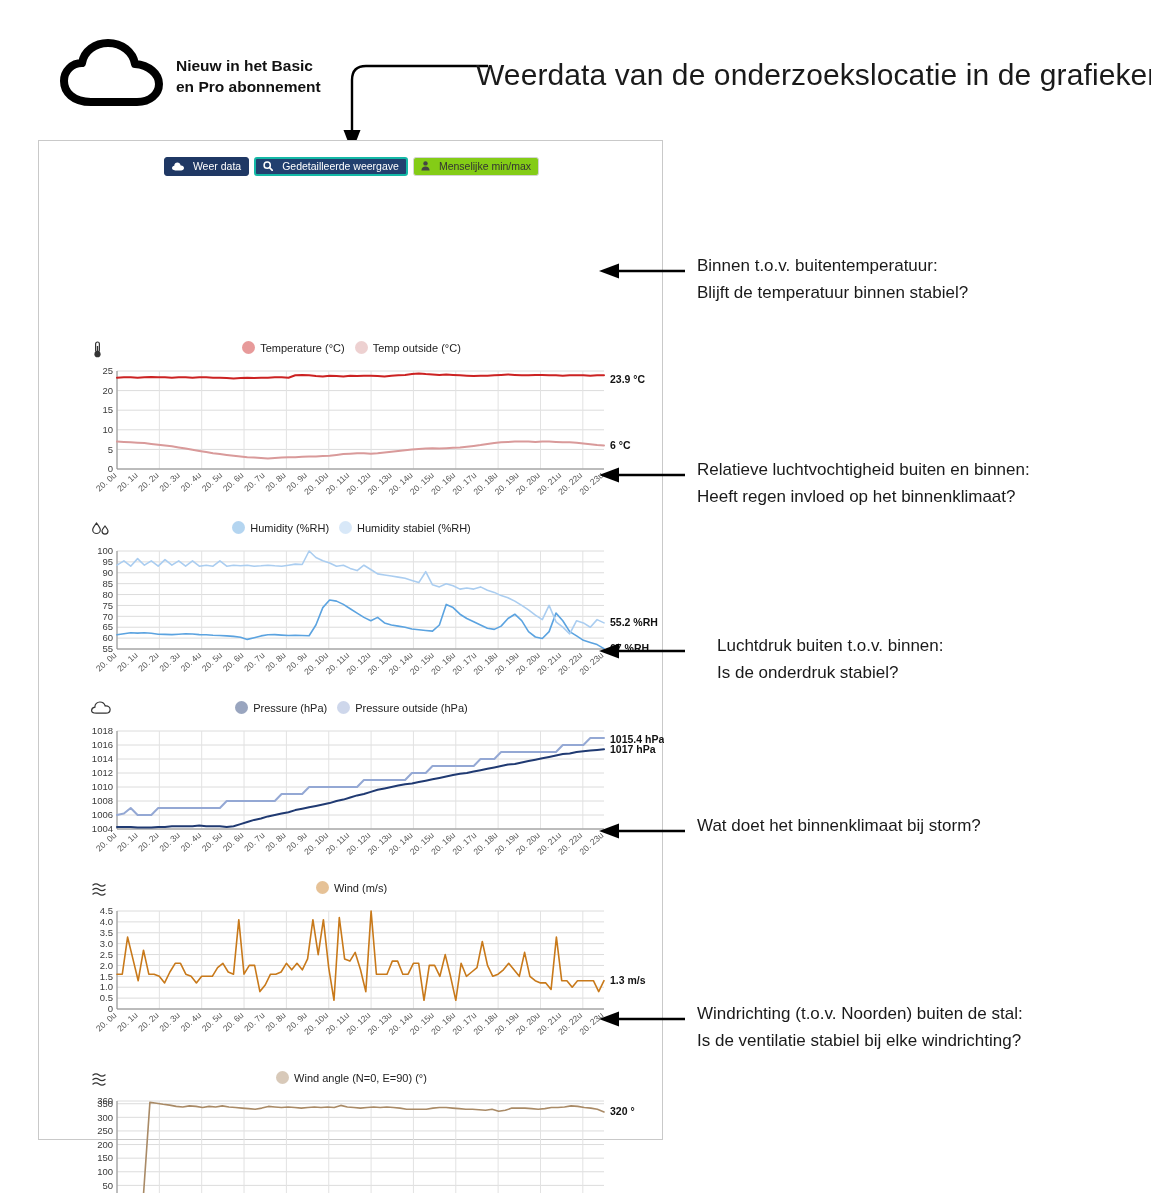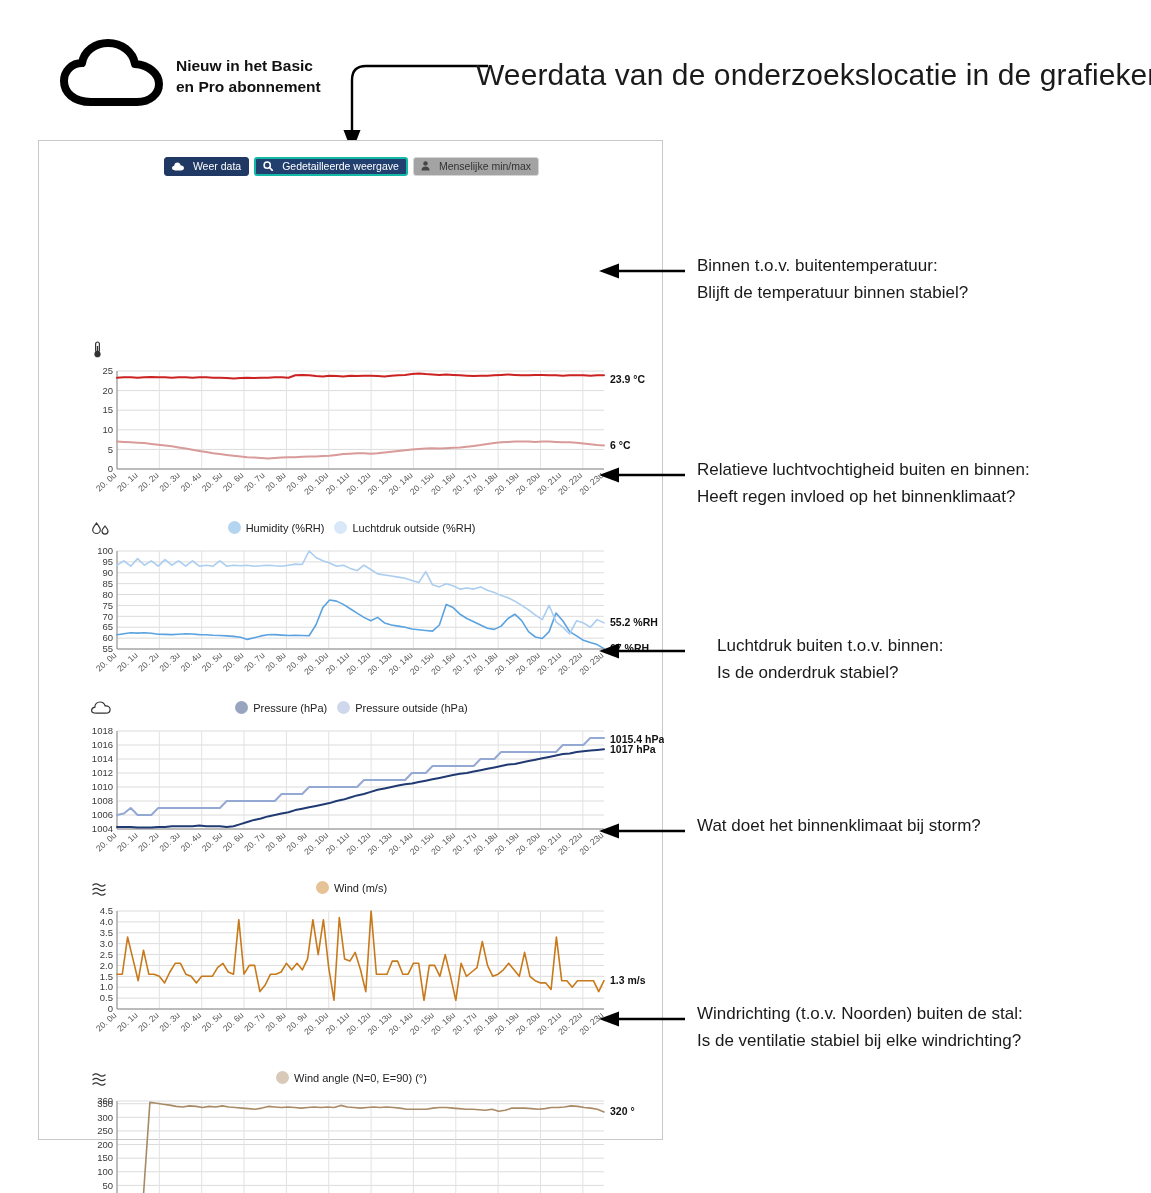--- a/index.html
+++ b/index.html
@@ -28,21 +28,21 @@
     position:absolute; left:38px; top:140px; width:625px; height:1000px;
     border:1px solid #c9c9c9; background:#fff;
   }
   #toolbar { position:absolute; left:0; top:14px; width:625px; height:22px;
       display:flex; justify-content:center; align-items:center; gap:5px; }
   .tbtn { display:flex; align-items:center; gap:9px; height:19px;
       padding:0 7px; border-radius:3px; font-size:10.5px; line-height:1;
       white-space:nowrap; font-family:"Liberation Sans Narrow","Liberation Sans",sans-serif; font-stretch:condensed; }
   .tbtn.primary { background:#1f3864; color:#fff; border:1px solid #1f3864; }
   .tbtn.primary2 { background:#22406f; color:#fff; border:2px solid #14b8a6; }
-  .tbtn.ghost { background:#a3a3a3; color:#333; border:1px solid #d4d4d4; }
+  .tbtn.ghost { background:#84cc16; color:#333; border:1px solid #d4d4d4; }
   .tbtn svg { display:block; }
 
   
   .chart-block { position:absolute; left:0; width:625px; height:180px; }
   .chart-icon { position:absolute; left:52px; top:4px; width:22px; height:20px; }
   .legend { position:absolute; top:4px; left:0; width:625px;
       display:flex; justify-content:center; align-items:center; gap:10px; }
   .lg { display:flex; align-items:center; gap:5px; font-size:11px; color:#222;
       font-family:"Liberation Sans Narrow","Liberation Sans",sans-serif; font-stretch:condensed; white-space:nowrap;}
   .lgdot { width:13px; height:13px; border-radius:50%; display:block; }
@@ -121,20 +121,30 @@
     </div>
   </div>
 
   <div id="charts-host">
       <div class="chart-block" style="top: 196px;">
         <div class="chart-icon"><svg width="13" height="18" viewBox="0 0 13 18">
             <rect x="4.6" y="1" width="3.8" height="10" rx="1.9" fill="none" stroke="#333" stroke-width="1.2"></rect>
             <circle cx="6.5" cy="13.2" r="3.1" fill="#333"></circle>
             <line x1="6.5" y1="5" x2="6.5" y2="13" stroke="#333" stroke-width="1.4"></line>
           </svg></div>
+        <div class="legend">
+          <div class="lg">
+            <span class="lgdot" style="background: rgb(204, 34, 34); opacity: 0.45; border: 2px solid rgb(204, 34, 34);"></span>
+            <span>Temperature (°C)</span>
+          </div>
+          <div class="lg">
+            <span class="lgdot" style="background: rgb(217, 154, 154); opacity: 0.45; border: 2px solid rgb(217, 154, 154);"></span>
+            <span>Temp outside (°C)</span>
+          </div>
+        </div>
         <div class="plot">
           <svg width="625" height="158" viewBox="0 0 625 158">
             <line x1="78" y1="110" x2="565" y2="110" stroke="#dcdcdc" stroke-width="1"></line>
             <line x1="78" y1="90.4" x2="565" y2="90.4" stroke="#dcdcdc" stroke-width="1"></line>
             <line x1="78" y1="70.8" x2="565" y2="70.8" stroke="#dcdcdc" stroke-width="1"></line>
             <line x1="78" y1="51.2" x2="565" y2="51.2" stroke="#dcdcdc" stroke-width="1"></line>
             <line x1="78" y1="31.599999999999994" x2="565" y2="31.599999999999994" stroke="#dcdcdc" stroke-width="1"></line>
             <line x1="78" y1="12" x2="565" y2="12" stroke="#dcdcdc" stroke-width="1"></line>
             <line x1="78" y1="12" x2="78" y2="110" stroke="#e2e2e2" stroke-width="1"></line>
             <line x1="120.34782608695653" y1="12" x2="120.34782608695653" y2="110" stroke="#e2e2e2" stroke-width="1"></line>
@@ -240,21 +250,21 @@
             <path d="M5.5 2 C3 5.3 1.7 7 1.7 8.7 a3.8 3.8 0 0 0 7.6 0 C9.3 7 8 5.3 5.5 2z" fill="none" stroke="#333" stroke-width="1.2"></path>
             <path d="M14 5 C12 7.5 11 8.8 11 10.1 a3 3 0 0 0 6 0 C17 8.8 16 7.5 14 5z" fill="none" stroke="#333" stroke-width="1.2"></path>
           </svg></div>
         <div class="legend">
           <div class="lg">
             <span class="lgdot" style="background: rgb(91, 163, 224); opacity: 0.45; border: 2px solid rgb(91, 163, 224);"></span>
             <span>Humidity (%RH)</span>
           </div>
           <div class="lg">
             <span class="lgdot" style="background: rgb(170, 205, 240); opacity: 0.45; border: 2px solid rgb(170, 205, 240);"></span>
-            <span>Luchtdruk outside (%RH)</span>
+            <span>Humidity stabiel (%RH)</span>
           </div>
         </div>
         <div class="plot">
           <svg width="625" height="158" viewBox="0 0 625 158">
             <line x1="78" y1="110" x2="565" y2="110" stroke="#dcdcdc" stroke-width="1"></line>
             <line x1="78" y1="99.11111111111111" x2="565" y2="99.11111111111111" stroke="#dcdcdc" stroke-width="1"></line>
             <line x1="78" y1="88.22222222222223" x2="565" y2="88.22222222222223" stroke="#dcdcdc" stroke-width="1"></line>
             <line x1="78" y1="77.33333333333334" x2="565" y2="77.33333333333334" stroke="#dcdcdc" stroke-width="1"></line>
             <line x1="78" y1="66.44444444444446" x2="565" y2="66.44444444444446" stroke="#dcdcdc" stroke-width="1"></line>
             <line x1="78" y1="55.55555555555555" x2="565" y2="55.55555555555555" stroke="#dcdcdc" stroke-width="1"></line>

